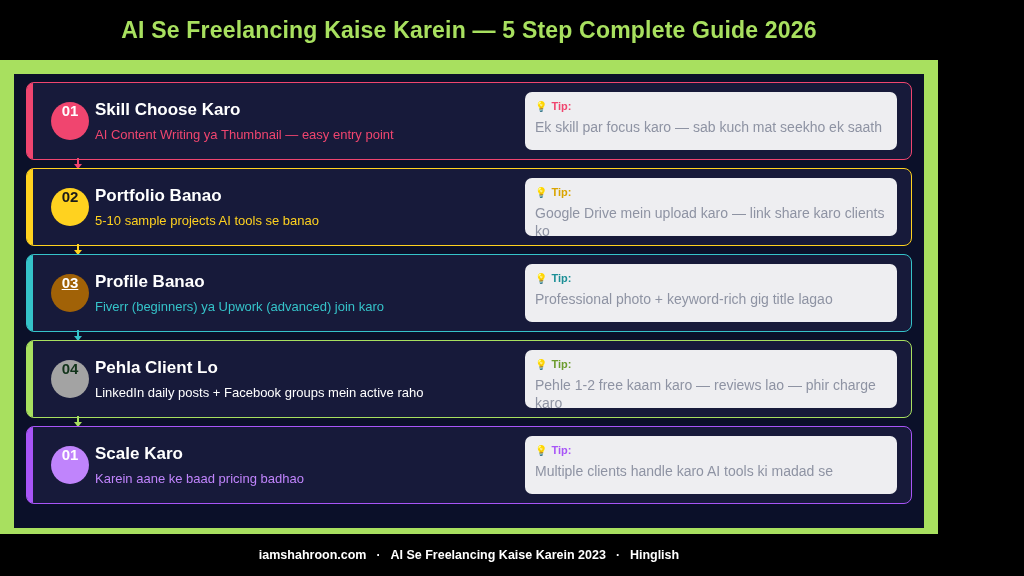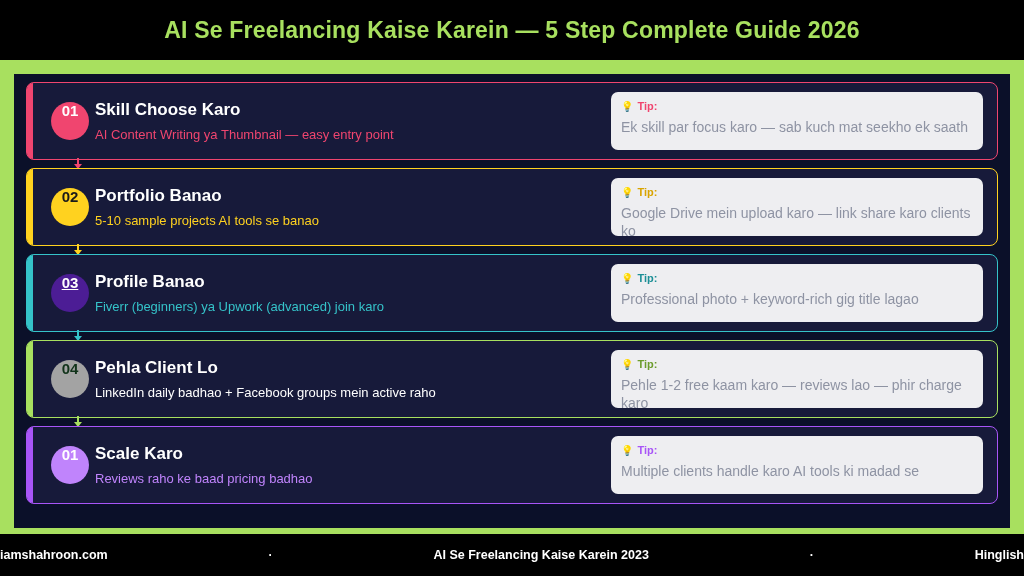--- a/index.html
+++ b/index.html
@@ -8,21 +8,21 @@
     background: #000000;
   }
   body {
     width: 1024px;
     height: 576px;
     font-family: "Liberation Sans", sans-serif;
     overflow: hidden;
   }
   .poster {
     position: relative;
-    width: 1024px;
+    width: 938px;
     height: 576px;
     background: #000000;
     box-sizing: border-box;
   }
   
   .header {
     height: 60px;
     display: flex;
     align-items: center;
     justify-content: center;
@@ -149,21 +149,21 @@
     border-left: 4px solid transparent;
     border-right: 4px solid transparent;
     border-top: 5px solid currentColor;
   }
   
   .footer {
     height: 42px;
     background: #000000;
     display: flex;
     align-items: center;
-    justify-content: space-between;
+    justify-content: center;
     gap: 10px;
     color: #ffffff;
     font-size: 12.5px;
     font-weight: bold;
   }
   .dot-sep {
     color: #ffffff;
     font-size: 12px;
   }
 </style>
@@ -214,21 +214,21 @@
               <span class="tip-icon">💡</span>
               <span>Tip:</span>
             </div>
             <div class="tip-text">Google Drive mein upload karo — link share karo clients ko</div>
           </div>
           <div class="connector" style="color:#ffd21f;background:#ffd21f;bottom:-9px;"></div>
         </div>
 
         <div class="step" style="border:1px solid #35c3c9;">
           <div class="step-bar" style="background:#35c3c9;"></div>
-          <div class="badge" style="background:#4c1d95;text-decoration:underline;">
+          <div class="badge" style="background:#a16207;text-decoration:underline;">
             <span>03</span>
           </div>
           <div class="step-text">
             <div class="step-title">Profile Banao</div>
             <div class="step-desc" style="color:#35c3c9;">Fiverr (beginners) ya Upwork (advanced) join karo</div>
           </div>
           <div class="tip">
             <div class="tip-label" style="color:#1c8f96;">
               <span class="tip-icon">💡</span>
               <span>Tip:</span>
@@ -238,40 +238,40 @@
           <div class="connector" style="color:#35c3c9;background:#35c3c9;bottom:-9px;"></div>
         </div>
 
         <div class="step" style="border:1px solid #a8e05f;">
           <div class="step-bar" style="background:#a8e05f;"></div>
           <div class="badge" style="background:#a3a3a3;color:#11331a;">
             <span>04</span>
           </div>
           <div class="step-text">
             <div class="step-title">Pehla Client Lo</div>
-            <div class="step-desc" style="color:#ffffff;">LinkedIn daily badhao + Facebook groups mein active raho</div>
+            <div class="step-desc" style="color:#ffffff;">LinkedIn daily posts + Facebook groups mein active raho</div>
           </div>
           <div class="tip">
             <div class="tip-label" style="color:#6c9c2d;">
               <span class="tip-icon">💡</span>
               <span>Tip:</span>
             </div>
             <div class="tip-text">Pehle 1-2 free kaam karo — reviews lao — phir charge karo</div>
           </div>
           <div class="connector" style="color:#a8e05f;background:#a8e05f;bottom:-9px;"></div>
         </div>
 
         <div class="step" style="border:1px solid #a855f7;">
           <div class="step-bar" style="background:#a855f7;"></div>
           <div class="badge" style="background:#c084fc;">
             <span>01</span>
           </div>
           <div class="step-text">
             <div class="step-title">Scale Karo</div>
-            <div class="step-desc" style="color:#c084fc;">Reviews raho ke baad pricing badhao</div>
+            <div class="step-desc" style="color:#c084fc;">Karein aane ke baad pricing badhao</div>
           </div>
           <div class="tip">
             <div class="tip-label" style="color:#a855f7;">
               <span class="tip-icon">💡</span>
               <span>Tip:</span>
             </div>
             <div class="tip-text">Multiple clients handle karo AI tools ki madad se</div>
           </div>
         </div>
 

